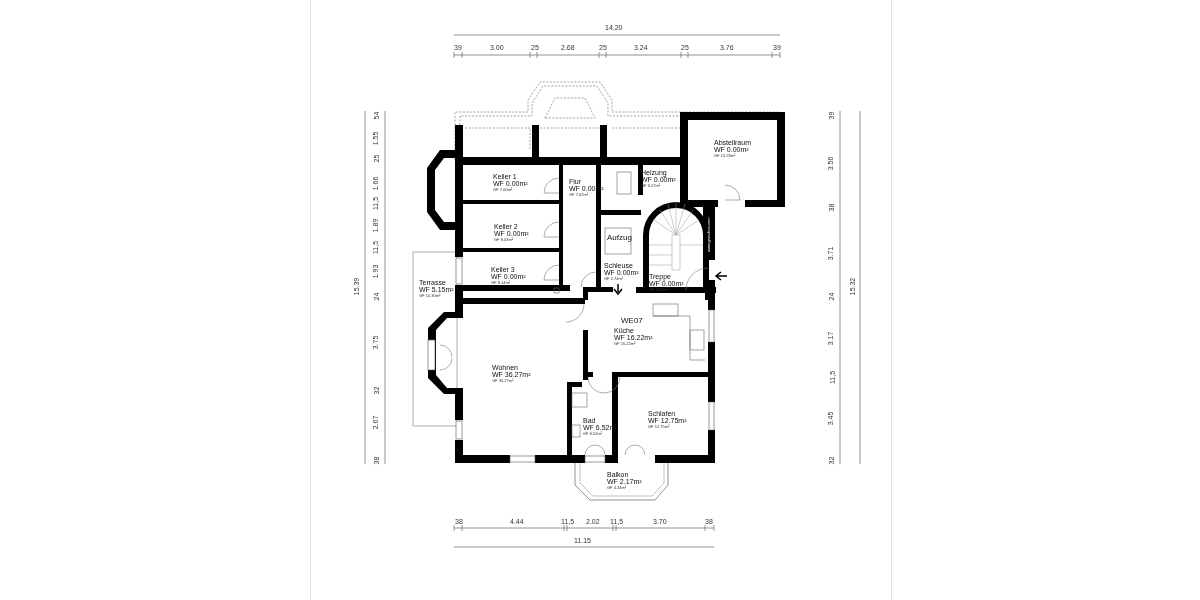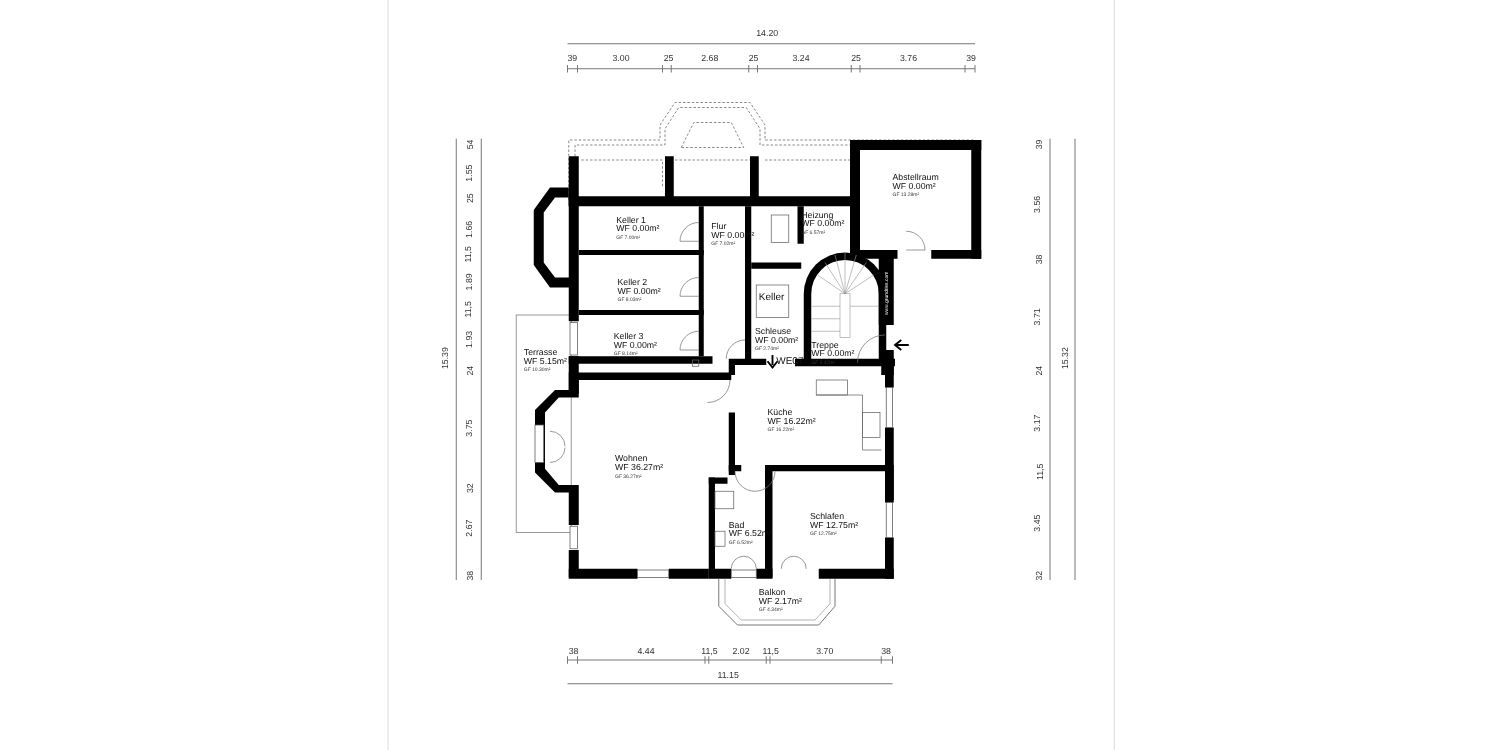--- a/index.html
+++ b/index.html
@@ -5,21 +5,21 @@
   html, body { margin:0; padding:0; background:#ffffff; }
   body { width:1200px; height:600px; position:relative; overflow:hidden; font-family:"Liberation Sans", sans-serif; }
   .sheet { position:absolute; left:310px; top:0; width:580px; height:600px; background:#fff; border-left:1px solid #e3e3e3; border-right:1px solid #e3e3e3; }
   svg { position:absolute; left:0; top:0; }
   .lbl { position:absolute; color:#111; line-height:1.05; white-space:nowrap; }
   .lbl .n { font-size:7px; display:block; }
   .lbl .wf { font-size:7px; display:block; }
   .lbl .gf { font-size:4px; display:block; color:#333; }
   .dim { position:absolute; font-size:7px; color:#333; white-space:nowrap; }
   .dimv { position:absolute; font-size:7px; color:#333; white-space:nowrap; transform:rotate(-90deg); transform-origin:center center; }
-  .tag { position:absolute; font-size:8px; color:#111; }
+  .tag { position:absolute; font-size:8px; color:#111;margin-top:32px; }
   .wm { position:absolute; font-size:4px; color:#fff; transform:rotate(-90deg); transform-origin:left top; white-space:nowrap; }
 </style>
 </head>
 <body>
 
 <div class="sheet"></div>
 
 <svg width="1200" height="600">
 
   <g stroke="#777" stroke-width="0.8" fill="none">
@@ -198,21 +198,21 @@
   <span class="n">Heizung</span>
   <span class="wf">WF 0.00m²</span>
   <span class="gf">GF 6.57m²</span>
 </div>
 <div class="lbl" style="left:494px;top:223px;">
   <span class="n">Keller 2</span>
   <span class="wf">WF 0.00m²</span>
   <span class="gf">GF 8.03m²</span>
 </div>
 <div class="lbl" style="left:607px;top:234px;">
-  <span class="n" style="font-size:8px">Keller</span>
+  <span class="n" style="font-size:8px">Aufzug</span>
 </div>
 <div class="lbl" style="left:491px;top:266px;">
   <span class="n">Keller 3</span>
   <span class="wf">WF 0.00m²</span>
   <span class="gf">GF 8.14m²</span>
 </div>
 <div class="lbl" style="left:604px;top:262px;">
   <span class="n">Schleuse</span>
   <span class="wf">WF 0.00m²</span>
   <span class="gf">GF 2.74m²</span>

